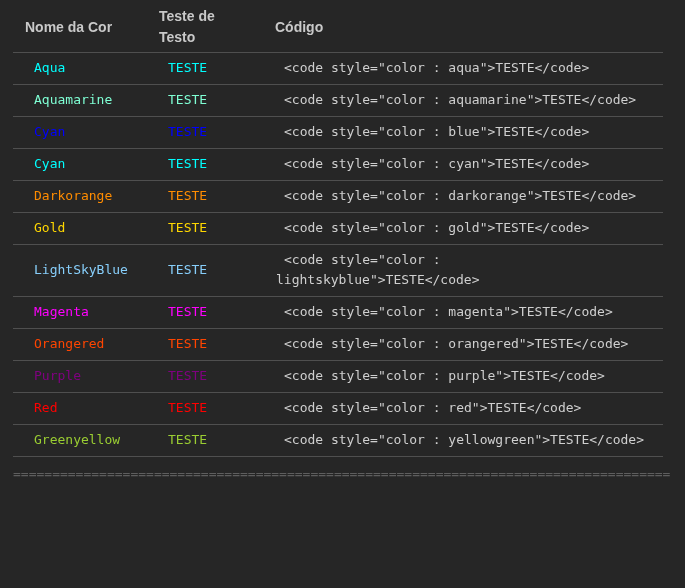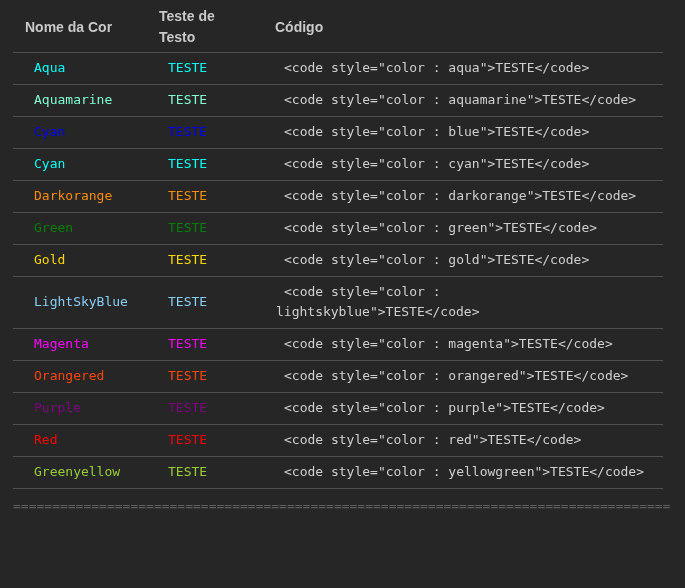--- a/index.html
+++ b/index.html
@@ -93,25 +93,20 @@
           <td class="name-cell" style="color: cyan;">Cyan</td>
           <td class="test-cell" style="color: cyan;">TESTE</td>
           <td class="code-cell">&lt;code style="color : cyan"&gt;TESTE&lt;/code&gt;</td>
         </tr>
         <tr>
           <td class="name-cell" style="color: darkorange; margin-top: 20px;">Darkorange</td>
           <td class="test-cell" style="color: darkorange;">TESTE</td>
           <td class="code-cell">&lt;code style="color : darkorange"&gt;TESTE&lt;/code&gt;</td>
         </tr>
         <tr>
-          <td class="name-cell" style="color: green;">Green</td>
-          <td class="test-cell" style="color: green;">TESTE</td>
-          <td class="code-cell">&lt;code style="color : green"&gt;TESTE&lt;/code&gt;</td>
-        </tr>
-        <tr>
           <td class="name-cell" style="color: gold;">Gold</td>
           <td class="test-cell" style="color: gold;">TESTE</td>
           <td class="code-cell">&lt;code style="color : gold"&gt;TESTE&lt;/code&gt;</td>
         </tr>
         <tr>
           <td class="name-cell" style="color: lightskyblue; margin-top: 32px;">LightSkyBlue</td>
           <td class="test-cell" style="color: lightskyblue;">TESTE</td>
           <td class="code-cell">&lt;code style="color : lightskyblue"&gt;TESTE&lt;/code&gt;</td>
         </tr>
         <tr>

